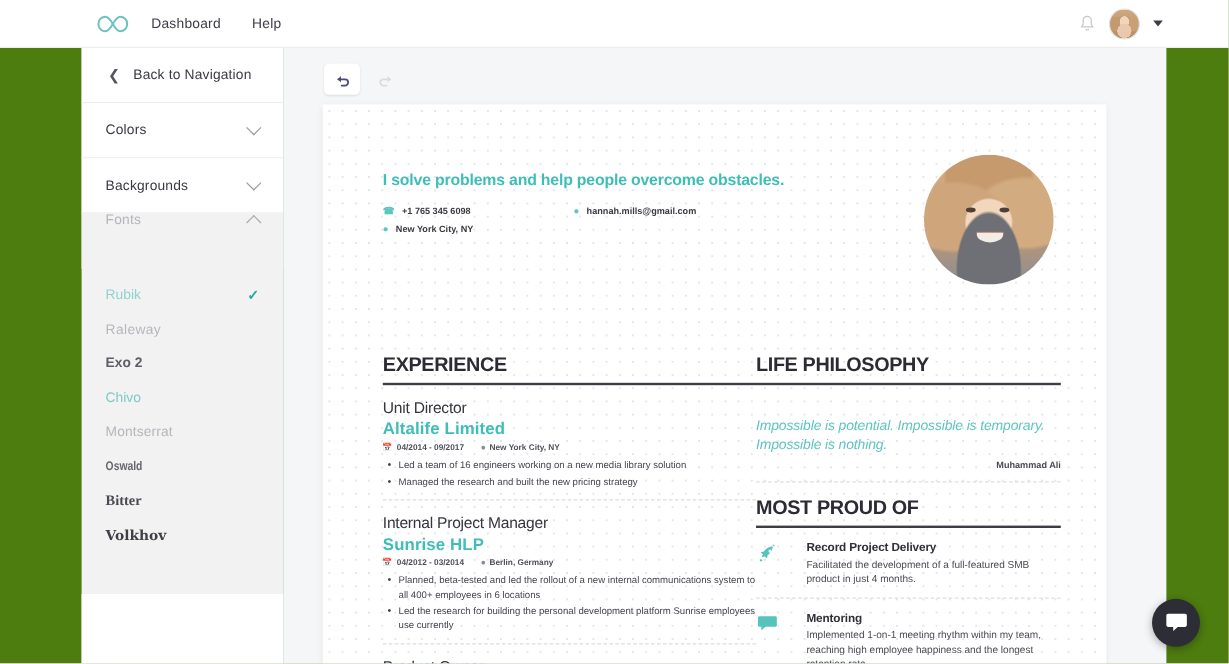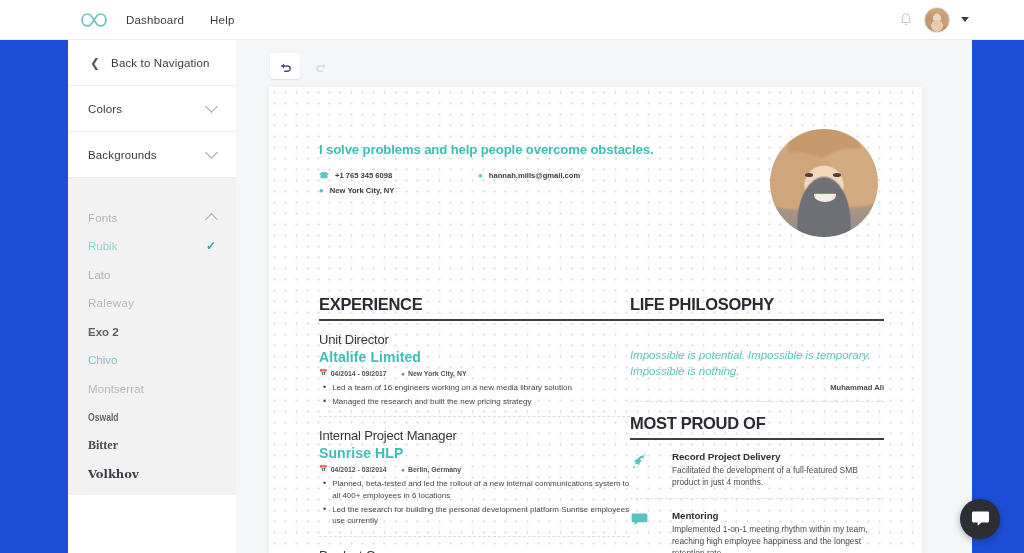--- a/index.html
+++ b/index.html
@@ -4,21 +4,21 @@
 <style>
   * { box-sizing: border-box; margin: 0; padding: 0; }
   html, body {
     width: 1024px; height: 553px;
     overflow: hidden;
     background: #ffffff;
     font-family: "Liberation Sans", sans-serif;
     -webkit-font-smoothing: antialiased;
   }
 
-  #app { position: relative; width: 1024px; height: 553px; background:#1d4ed8; }
+  #app { position: relative; width: 1024px; height: 553px; background:#4d7c0f; }
 
   
   .topbar {
     position: absolute; left: 0; top: 0; width: 1024px; height: 40px;
     background: #ffffff;
     border-bottom: 1px solid #ececec;
     display: flex; align-items: center;
     z-index: 6;
   }
   .logo { margin-left: 78px; width: 34px; height: 22px; display:flex; align-items:center; }
@@ -68,21 +68,21 @@
   .back-ico { font-size: 12px; color:#55555f; line-height: 1; }
   .chevron {
     width: 9px; height: 9px;
     border-right: 1.6px solid #9b9ba3; border-bottom: 1.6px solid #9b9ba3;
     transform: rotate(45deg); margin-top: -4px;
   }
   .chevron.up { transform: rotate(-135deg); margin-top: 3px; border-color:#a9a9b1; }
 
   .side-section {
     background: #f2f2f2;
-    height: 46px; display:flex; align-items:flex-end; justify-content: space-between;
+    height: 46px; display:flex; align-items:flex-start; justify-content: space-between;
     padding: 0 20px; cursor: pointer;
   }
   .side-section .lbl { font-size: 11.5px; color: #b4b4bb; letter-spacing:.15px; }
 
   .font-list { padding-top: 8px; }
   .font-item {
     height: 28.5px; display: flex; align-items: center; justify-content: space-between;
     padding: 0 20px; cursor: pointer; font-size: 11.5px; color: #a8a8b0;
   }
   .font-item .check { color: #2aa9a6; font-size: 12px; font-weight: bold; }
@@ -255,23 +255,20 @@
 
     <div class="side-section">
       <span class="lbl">Fonts</span>
       <span class="chevron up"></span>
     </div>
 
     <div class="font-list">
       <div class="font-item">
         <span class="f-rubik">Rubik</span>
         <span class="check">✓</span>
-      </div>
-      <div class="font-item">
-        <span class="f-lato">Lato</span>
       </div>
       <div class="font-item">
         <span class="f-raleway">Raleway</span>
       </div>
       <div class="font-item">
         <span class="f-exo2">Exo 2</span>
       </div>
       <div class="font-item">
         <span class="f-chivo">Chivo</span>
       </div>

